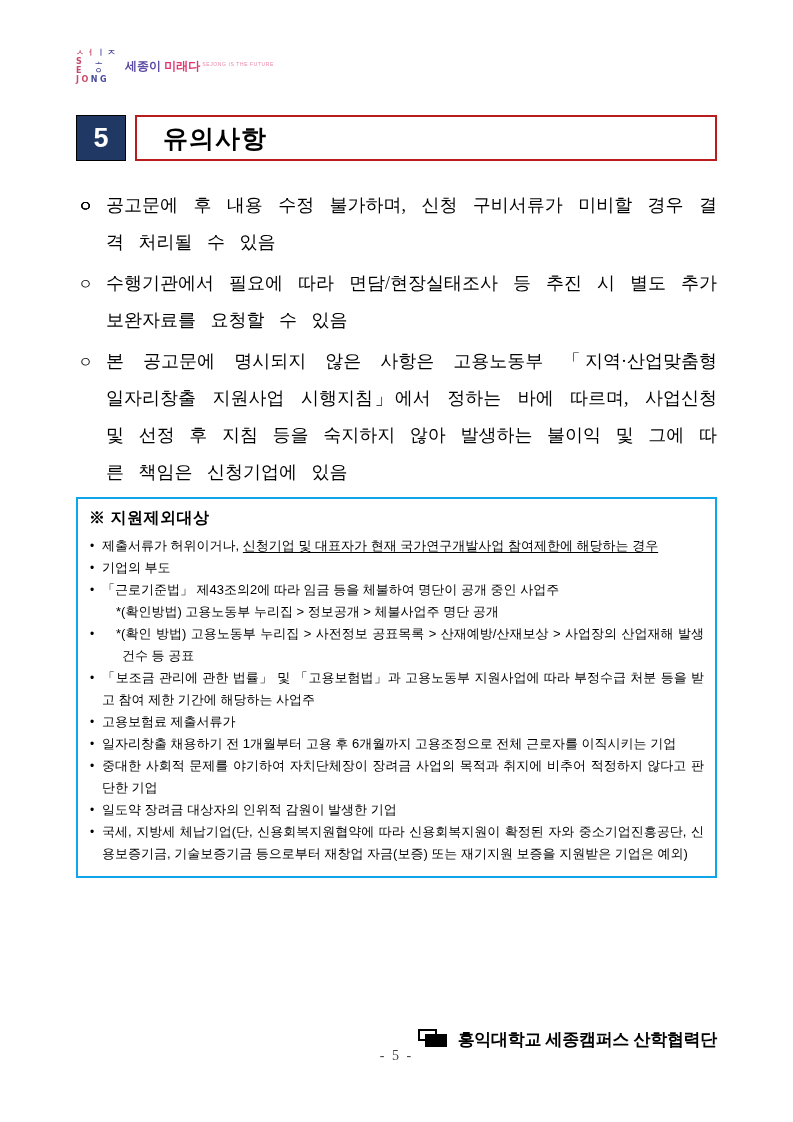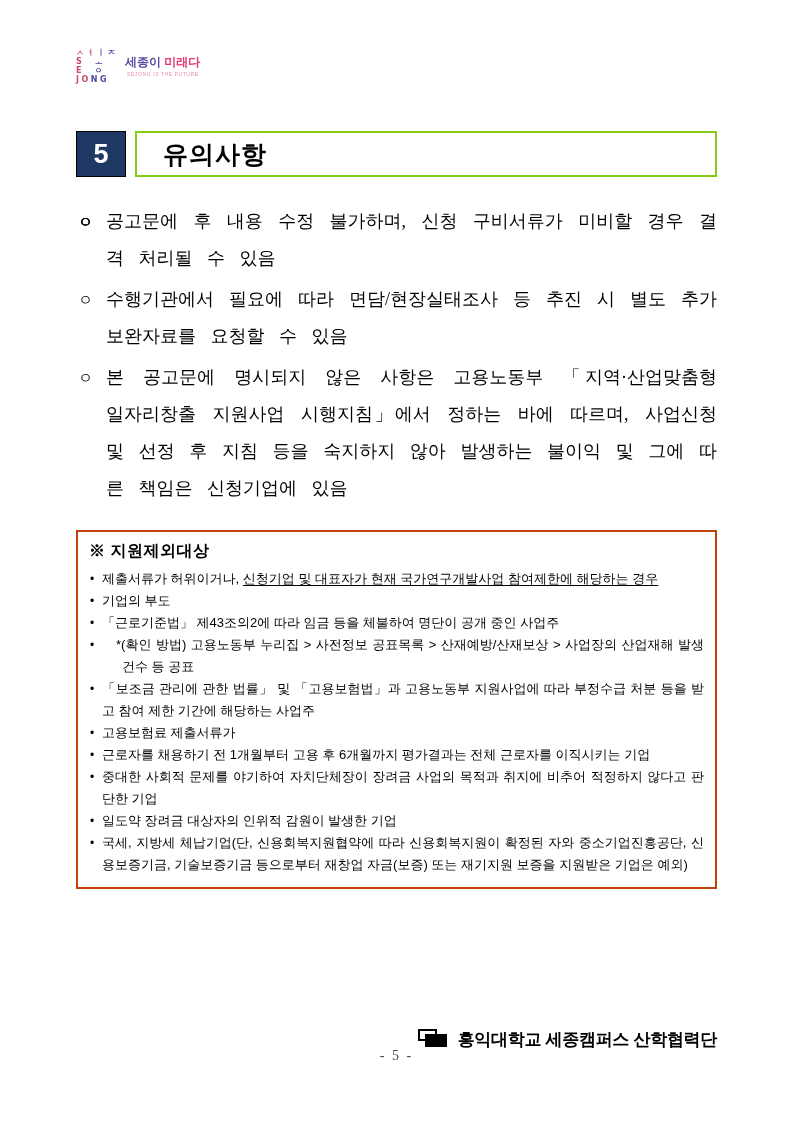--- a/index.html
+++ b/index.html
@@ -3,21 +3,21 @@
 <meta charset="utf-8">
 <style>
   html, body { margin: 0; padding: 0; background: #ffffff; }
   .page {
     position: relative;
     width: 793px;
     height: 1122px;
     margin: 0 auto;
     background: #ffffff;
     box-sizing: border-box;
-    padding: 16px 76px;
+    padding: 0 76px;
     overflow: hidden;
     font-family: "Liberation Serif", serif;
     color: #000;
   }
 
   
   .sejong {
     position: absolute;
     top: 48px; left: 76px;
     display: flex;
@@ -28,21 +28,21 @@
   .sg-line {
     font-family: "DejaVu Sans", sans-serif;
     font-weight: bold;
     font-size: 8px;
     line-height: 9px;
     letter-spacing: 2.5px;
     white-space: pre;
   }
   .sg-red  { color: #c84a6e; }
   .sg-navy { color: #4a4a9c; }
-  .sejong-text { display: flex; flex-direction: column; }
+  .sejong-text { display: flex; flex-direction: row; }
   .slogan {
     font-family: "Liberation Sans", sans-serif;
     font-weight: bold;
     font-size: 12px;
     line-height: 14px;
     white-space: pre;
   }
   .sl-purple  { color: #5a48a2; }
   .sl-magenta { color: #e0356e; }
   .slogan-en {
@@ -69,21 +69,21 @@
     color: #fff;
     font-family: "Liberation Sans", sans-serif;
     font-weight: bold;
     font-size: 27px;
     display: flex;
     align-items: center;
     justify-content: center;
   }
   .sec-title-box {
     flex: 1;
-    border: 2px solid #84cc16;
+    border: 2px solid #b91c1c;
     box-sizing: border-box;
     display: flex;
     align-items: center;
     padding-left: 26px;
     font-family: "Liberation Sans", sans-serif;
     font-weight: bold;
     font-size: 25px;
     letter-spacing: 1px;
   }
 
@@ -100,22 +100,22 @@
   }
   .notice-marker {
     position: absolute;
     left: 2px; top: 1px;
     font-size: 15px;
     word-spacing: normal;
   }
 
   
   .x-box {
-    margin-top: 23px;
-    border: 2px solid #c2410c;
+    margin-top: 6px;
+    border: 2px solid #0ea5e9;
     box-sizing: border-box;
     padding: 9px 11px 11px 11px;
     font-family: "Liberation Sans", sans-serif;
   }
   .x-title {
     font-weight: bold;
     font-size: 16px;
     line-height: 20px;
     margin-bottom: 7px;
     letter-spacing: 0.5px;
@@ -230,40 +230,41 @@
     </div>
 
     <div class="x-item">
       <span class="x-bullet">•</span>
       <span>기업의 부도</span>
     </div>
 
     <div class="x-item">
       <span class="x-bullet">•</span>
       <span>「근로기준법」 제43조의2에 따라 임금 등을 체불하여 명단이 공개 중인 사업주</span>
+      <div class="x-note">*(확인방법) 고용노동부 누리집 &gt; 정보공개 &gt; 체불사업주 명단 공개</div>
     </div>
 
     <div class="x-item">
       <span class="x-bullet">•</span>
       <div class="x-note">*(확인 방법) 고용노동부 누리집 &gt; 사전정보 공표목록 &gt; 산재예방/산재보상 &gt; 사업장의 산업재해 발생건수 등 공표</div>
     </div>
 
     <div class="x-item">
       <span class="x-bullet">•</span>
       <span>「보조금 관리에 관한 법률」 및 「고용보험법」과 고용노동부 지원사업에 따라 부정수급 처분 등을 받고 참여 제한 기간에 해당하는 사업주</span>
     </div>
 
     <div class="x-item">
       <span class="x-bullet">•</span>
       <span>고용보험료 제출서류가</span>
     </div>
 
     <div class="x-item">
       <span class="x-bullet">•</span>
-      <span>근로자를 채용하기 전 1개월부터 고용 후 6개월까지 평가결과는 전체 근로자를 이직시키는 기업</span>
+      <span>일자리창출 채용하기 전 1개월부터 고용 후 6개월까지 고용조정으로 전체 근로자를 이직시키는 기업</span>
     </div>
 
     <div class="x-item">
       <span class="x-bullet">•</span>
       <span>중대한 사회적 문제를 야기하여 자치단체장이 장려금 사업의 목적과 취지에 비추어 적정하지 않다고 판단한 기업</span>
     </div>
 
     <div class="x-item">
       <span class="x-bullet">•</span>
       <span>일도약 장려금 대상자의 인위적 감원이 발생한 기업</span>

